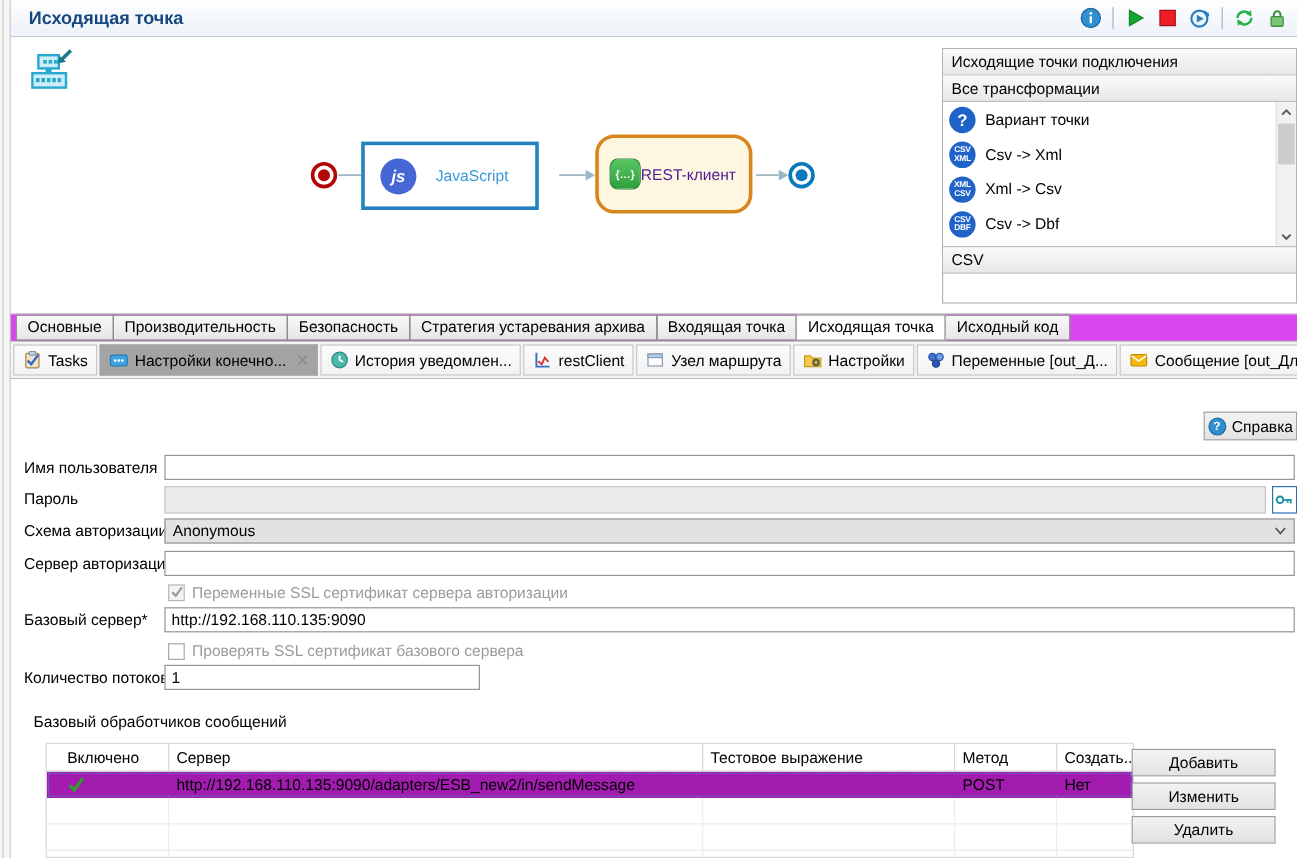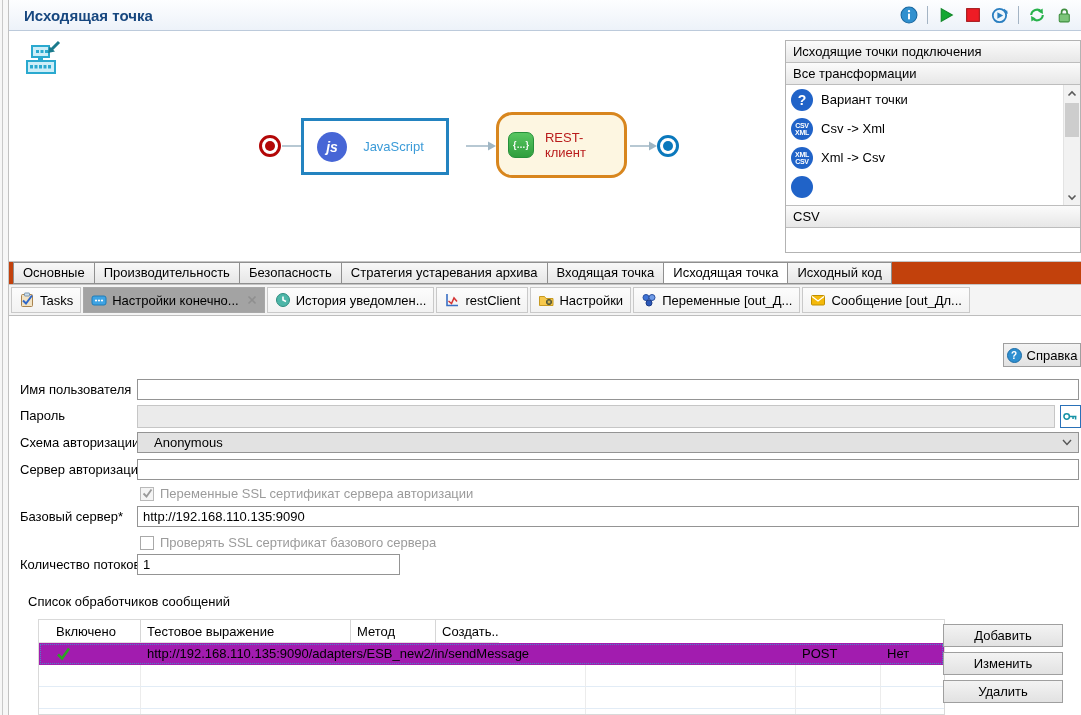--- a/index.html
+++ b/index.html
@@ -26,52 +26,52 @@
   .term .dot{position:absolute;left:50%;top:50%;width:10px;height:10px;border-radius:50%;transform:translate(-50%,-50%);}
   .term.start{left:250px;top:104px;border:3px solid #b30707;}
   .term.start .dot{background:#b30707;}
   .term.end{left:648px;top:104px;border:3px solid #0a78bc;}
   .term.end .dot{background:#0a78bc;}
   .node-js{position:absolute;left:292px;top:87px;width:148px;height:57px;border:3px solid #2383c0;background:#fff;display:flex;align-items:center;box-sizing:border-box;}
   .js-badge{width:30px;height:30px;border-radius:50%;background:#4766d6;color:#fff;font-weight:bold;font-style:italic;display:flex;align-items:center;justify-content:center;font-size:14px;margin-left:13px;}
   .js-label{flex:1;text-align:center;color:#3b9bd8;margin-right:6px;}
   .node-rest{position:absolute;left:487px;top:81px;width:131px;height:66px;border:3px solid #d8861e;border-radius:16px;background:#fdf6e1;display:flex;align-items:center;box-sizing:border-box;}
   .rest-badge{width:26px;height:26px;border-radius:7px;background:linear-gradient(#58c661,#2f9e3d);border:1px solid #27903a;color:#fff;font-size:9px;font-weight:bold;display:flex;align-items:center;justify-content:center;margin-left:9px;box-sizing:border-box;}
-  .rest-label{color:#b91c1c;margin-left:11px;}
+  .rest-label{color:#4c1d95;margin-left:0;}
 
   
   .palette{position:absolute;left:776px;top:9px;width:296px;height:213px;border:1px solid #b3b3b3;box-sizing:border-box;background:#fff;}
   .phead{height:22px;line-height:21px;padding-left:7px;background:linear-gradient(#fbfbfb,#e7e7e7);border-bottom:1px solid #bdbdbd;box-sizing:border-box;cursor:pointer;}
   .plist{position:relative;height:121px;border-bottom:1px solid #bdbdbd;box-sizing:border-box;overflow:hidden;background:#fff;}
   .pitem{height:29px;display:flex;align-items:center;gap:8px;padding-left:5px;width:calc(100% - 18px);cursor:pointer;}
   .picon{width:22px;height:22px;border-radius:50%;background:#2063c8;color:#fff;display:flex;flex-direction:column;align-items:center;justify-content:center;flex:none;}
   .picon .q{font-size:14px;font-weight:bold;line-height:14px;}
   .picon .l{font-size:7px;font-weight:bold;line-height:7px;letter-spacing:-0.3px;}
   .pscroll{position:absolute;right:0;top:0;width:17px;height:121px;background:#f2f2f2;border-left:1px solid #e3e3e3;box-sizing:border-box;}
   .pthumb{position:absolute;left:1px;top:18px;width:14px;height:34px;background:#cdcdcd;}
   .parrow{position:absolute;left:2px;width:12px;height:12px;}
   .parrow.up{top:3px;} .parrow.down{bottom:3px;}
 
   
-  .etabs{position:absolute;left:9px;top:262px;width:1072px;height:23px;background:#c2410c;border-bottom:1px solid #c4c4c4;box-sizing:border-box;display:flex;align-items:flex-start;padding-left:4px;}
+  .etabs{position:absolute;left:9px;top:262px;width:1072px;height:23px;background:#d946ef;border-bottom:1px solid #c4c4c4;box-sizing:border-box;display:flex;align-items:flex-start;padding-left:4px;}
   .etab{padding:0 9px;line-height:20px;height:22px;border:1px solid #8f8f8f;background:linear-gradient(#f8f8f8,#e6e6e6);margin-right:-1px;box-sizing:border-box;cursor:pointer;white-space:nowrap;}
   .etab.sel{background:#fff;position:relative;z-index:2;}
 
   
   .vtabs{position:absolute;left:9px;top:285px;width:1072px;height:31px;background:#f4f4f4;border-bottom:1px solid #bdbdbd;box-sizing:border-box;display:flex;align-items:center;gap:2px;padding-left:2px;}
   .vtab{height:26px;display:flex;align-items:center;gap:5px;padding:0 7px;border:1px solid #c9c9c9;background:linear-gradient(#fcfcfc,#f2f2f2);box-sizing:border-box;cursor:pointer;white-space:nowrap;}
   .vtab.sel{background:#a3a3a3;border-color:#a8a8a8;}
   .vclose{margin-left:3px;display:flex;cursor:pointer;}
 
   
   .form{position:absolute;left:9px;top:316px;width:1072px;height:399px;background:#fff;}
   .flabel{position:absolute;left:11px;height:21px;line-height:21px;white-space:nowrap;}
   .tinput{position:absolute;height:21px;border:1px solid #949494;box-sizing:border-box;font-family:"Liberation Sans",sans-serif;font-size:13px;padding:0 5px;background:#fff;}
   .tinput:disabled{background:#ebebeb;border-color:#c6c6c6;}
-  .combo{position:absolute;height:21px;background:#e2e2e2;border:1px solid #949494;box-sizing:border-box;line-height:19px;padding-left:16px;cursor:pointer;}
+  .combo{position:absolute;height:21px;background:#e2e2e2;border:1px solid #949494;box-sizing:border-box;line-height:19px;padding-left:6px;cursor:pointer;}
   .combo .chev{position:absolute;right:6px;top:6px;}
   .keybtn{position:absolute;width:21px;height:23px;background:#fff;border:1px solid #2a71b8;box-sizing:border-box;display:flex;align-items:center;justify-content:center;cursor:pointer;}
   .cbrow{position:absolute;display:flex;align-items:center;gap:6px;color:#9b9b9b;}
   .cbox{width:14px;height:14px;box-sizing:border-box;display:flex;align-items:center;justify-content:center;}
   .cbox.checked{border:1px solid #b9b9b9;background:#f4f4f4;}
   .cbox.empty{border:1px solid #a9a9a9;background:#fff;}
   .helpbtn,.pbtn{position:absolute;background:linear-gradient(#f3f3f3,#e2e2e2);border:1px solid #9f9f9f;box-sizing:border-box;display:flex;align-items:center;justify-content:center;gap:5px;cursor:pointer;font-size:13px;}
   .qcirc{width:15px;height:15px;border-radius:50%;background:#2f8fd0;border:1px solid #1c6ca6;color:#fff;font-size:10px;font-weight:bold;display:flex;align-items:center;justify-content:center;box-sizing:border-box;}
 
   
@@ -206,20 +206,27 @@
           <span>Csv -&gt; Xml</span>
         </div>
         <div class="pitem">
           <span class="picon">
               <span class="l">XML</span>
               <span class="l">CSV</span>
             </span>
           <span>Xml -&gt; Csv</span>
         </div>
         <div class="pitem">
+          <span class="picon">
+              <span class="l">CSV</span>
+              <span class="l">DBF</span>
+            </span>
+          <span>Csv -&gt; Dbf</span>
+        </div>
+        <div class="pitem">
           <span class="picon"></span>
 
         </div>
         <div class="pscroll">
           <span class="parrow up">
               <svg width="12" height="12" viewBox="0 0 12 12">
                 <polyline points="2.5,7.5 6,4 9.5,7.5" fill="none" stroke="#5a5a5a" stroke-width="1.6"></polyline>
               </svg>
             </span>
           <span class="pthumb"></span>
@@ -285,20 +292,29 @@
           <svg width="16" height="16" viewBox="0 0 16 16">
             <path d="M3 2 V13.5 H14" stroke="#3a6fc4" stroke-width="1.6" fill="none"></path>
             <path d="M4.5 9 L7.5 11.5 L10 6 L13 9.5" stroke="#d43333" stroke-width="1.5" fill="none"></path>
           </svg>
         </span>
       <span>restClient</span>
     </span>
     <span class="vtab">
       <span>
           <svg width="16" height="16" viewBox="0 0 16 16">
+            <rect x="2" y="3" width="12" height="10" fill="#fff" stroke="#8a9ab0"></rect>
+            <rect x="2" y="3" width="12" height="3" fill="#aecdeb" stroke="#8a9ab0"></rect>
+          </svg>
+        </span>
+      <span>Узел маршрута</span>
+    </span>
+    <span class="vtab">
+      <span>
+          <svg width="16" height="16" viewBox="0 0 16 16">
             <path d="M1.5 4.5 h5 l1.5 2 h7 v7 h-13.5 z" fill="#f6c84c" stroke="#c79a22"></path>
             <circle cx="11" cy="10" r="2.6" fill="#7a7a4a" stroke="#55552f"></circle>
             <circle cx="11" cy="10" r="1" fill="#f6c84c"></circle>
           </svg>
         </span>
       <span>Настройки</span>
     </span>
     <span class="vtab">
       <span>
           <svg width="16" height="16" viewBox="0 0 16 16">
@@ -366,25 +382,26 @@
     <input class="tinput" style="left: 128px; top: 190px; width: 942px;" value="http://192.168.110.135:9090">
 
     <div class="cbrow" style="left:131px;top:219px;">
       <span class="cbox empty"></span>
       <span>Проверять SSL сертификат базового сервера</span>
     </div>
 
     <span class="flabel" style="top:238px;">Количество потоков</span>
     <input class="tinput" style="left: 128px; top: 238px; width: 263px;" value="1">
 
-    <span class="sect">Список обработчиков сообщений</span>
+    <span class="sect">Базовый обработчиков сообщений</span>
 
     <div class="htable">
       <div class="hrow head">
         <span class="hc c1">Включено</span>
+        <span class="hc c2">Сервер</span>
         <span class="hc c3">Тестовое выражение</span>
         <span class="hc c4">Метод</span>
         <span class="hc c5">Создать...</span>
       </div>
       <div class="hrow sel">
         <span class="hc c1">
             <svg width="15" height="14" viewBox="0 0 15 14" style="margin-top:4px">
               <polyline points="2,7.5 6,11.5 13,1.5" fill="none" stroke="#2ea026" stroke-width="2.6"></polyline>
             </svg>
           </span>

